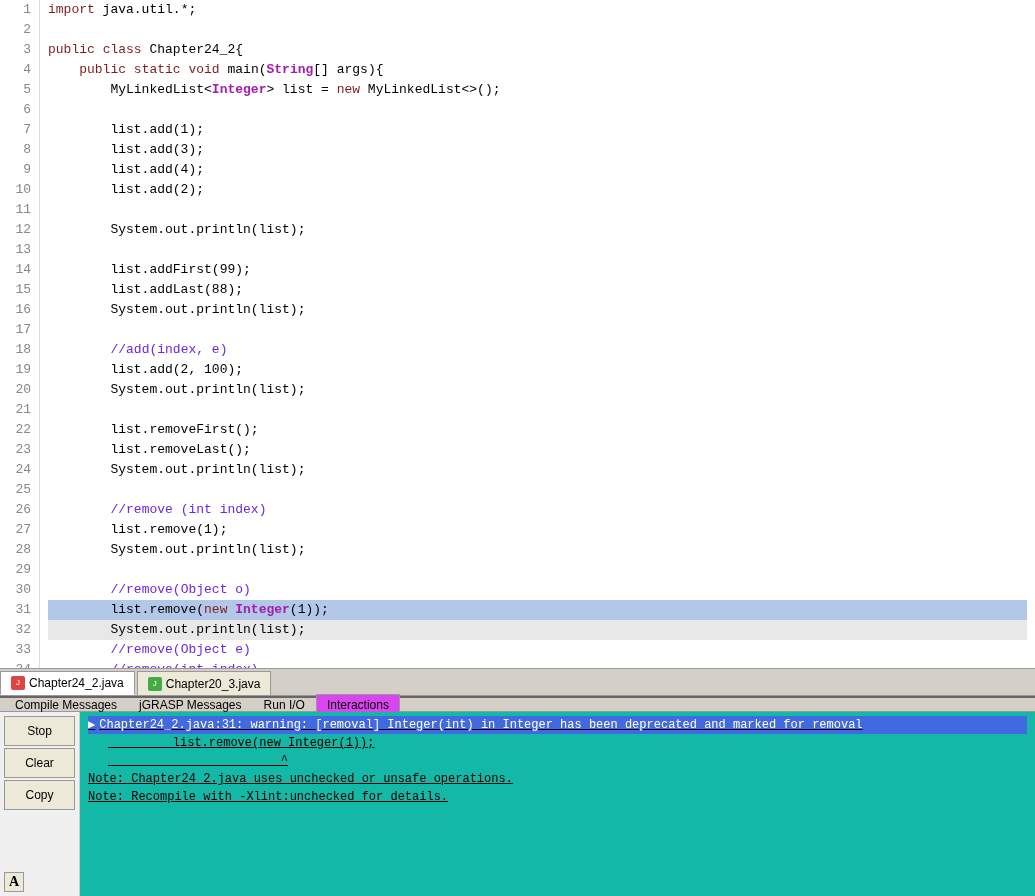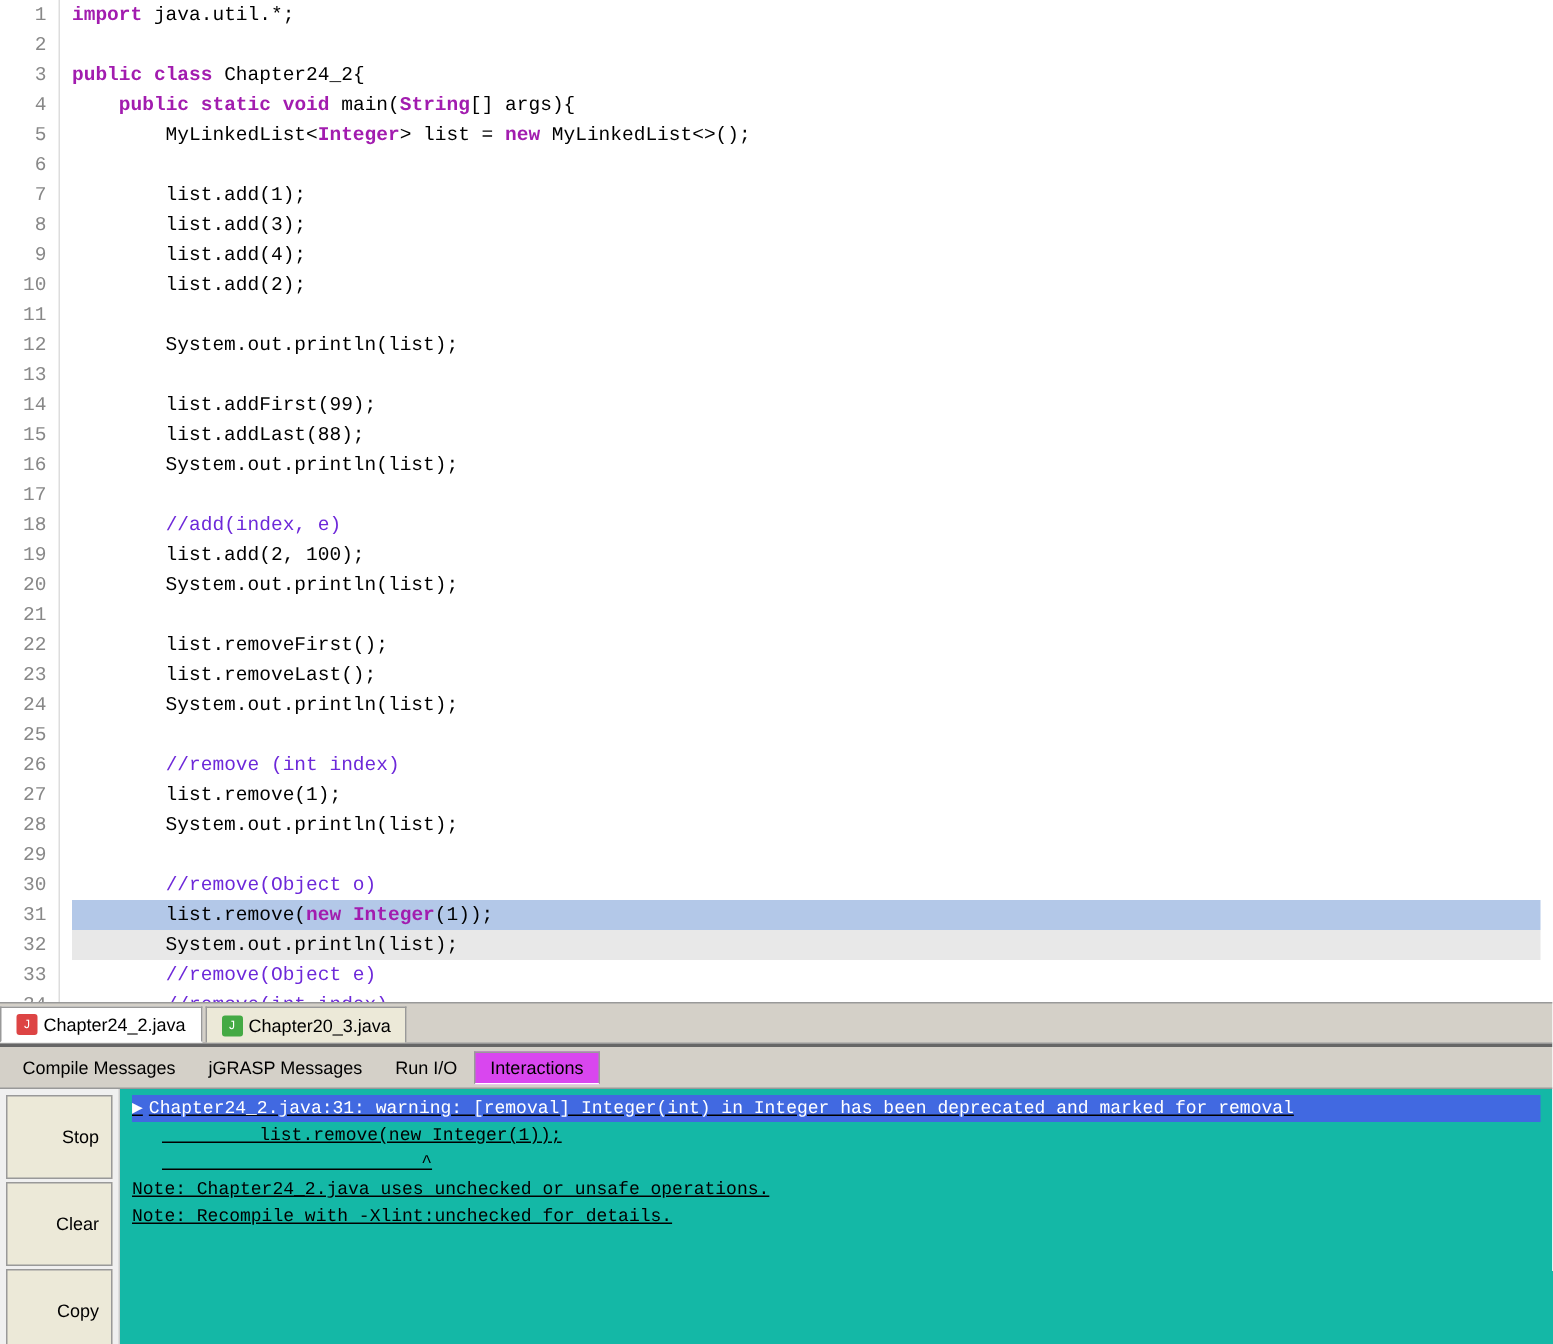--- a/index.html
+++ b/index.html
@@ -54,21 +54,21 @@
 
     .code-line.highlighted {
       background: #b3c8e8;
     }
 
     .code-line.cursor-line {
       background: #e8e8e8;
     }
 
     
-    .kw { color: #a21caf; font-weight: bold; }
+    .kw { color: #7f1d1d; font-weight: normal; }
     .type { color: #a21caf; font-weight: bold; }
     .comment { color: #6d28d9; }
 
     
     .tab-bar {
       display: flex;
       background: #d4d0c8;
       border-top: 1px solid #999;
       border-bottom: 1px solid #999;
       height: 28px;
@@ -101,21 +101,21 @@
       flex-direction: column;
       background: #fff;
       border-top: 2px solid #666;
       height: 200px;
     }
 
     .bottom-tabs {
       display: flex;
       background: #d4d0c8;
       border-bottom: 1px solid #999;
-      height: 28px;
+      height: 14px;
       align-items: center;
       padding: 0 4px;
     }
 
     .bottom-tab {
       padding: 2px 10px;
       font-family: Arial, sans-serif;
       font-size: 12px;
       cursor: pointer;
       height: 22px;
@@ -142,27 +142,27 @@
       padding: 4px;
       gap: 2px;
       border-right: 1px solid #ccc;
       background: #f0f0f0;
       min-width: 80px;
       align-items: stretch;
       justify-content: flex-start;
     }
 
     .side-btn {
-      padding: 20px 8px;
+      padding: 7px 8px;
       font-family: Arial, sans-serif;
       font-size: 12px;
       background: #ece9d8;
       border: 1px solid #999;
       cursor: pointer;
-      text-align: right;
+      text-align: center;
     }
 
     .side-btn:disabled {
       color: #999;
     }
 
     .output-area {
       flex: 1;
       padding: 4px 8px;
       font-family: 'Courier New', Courier, monospace;

